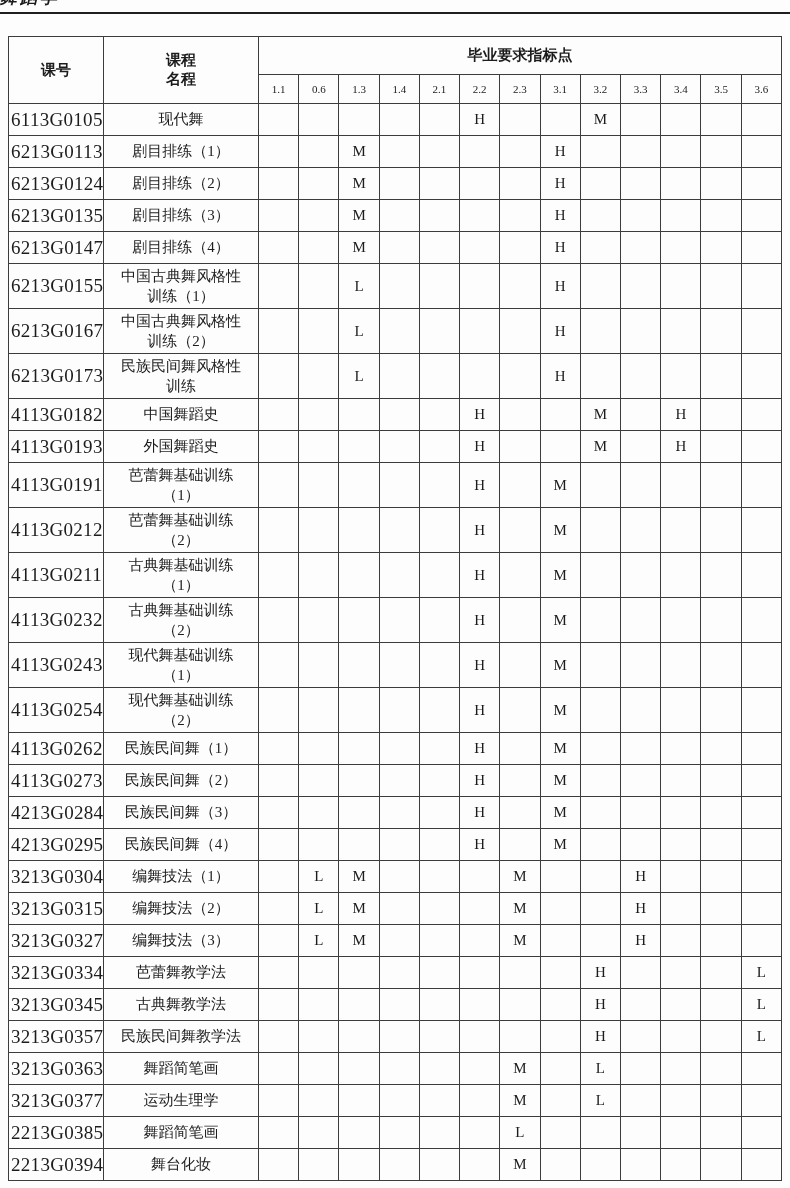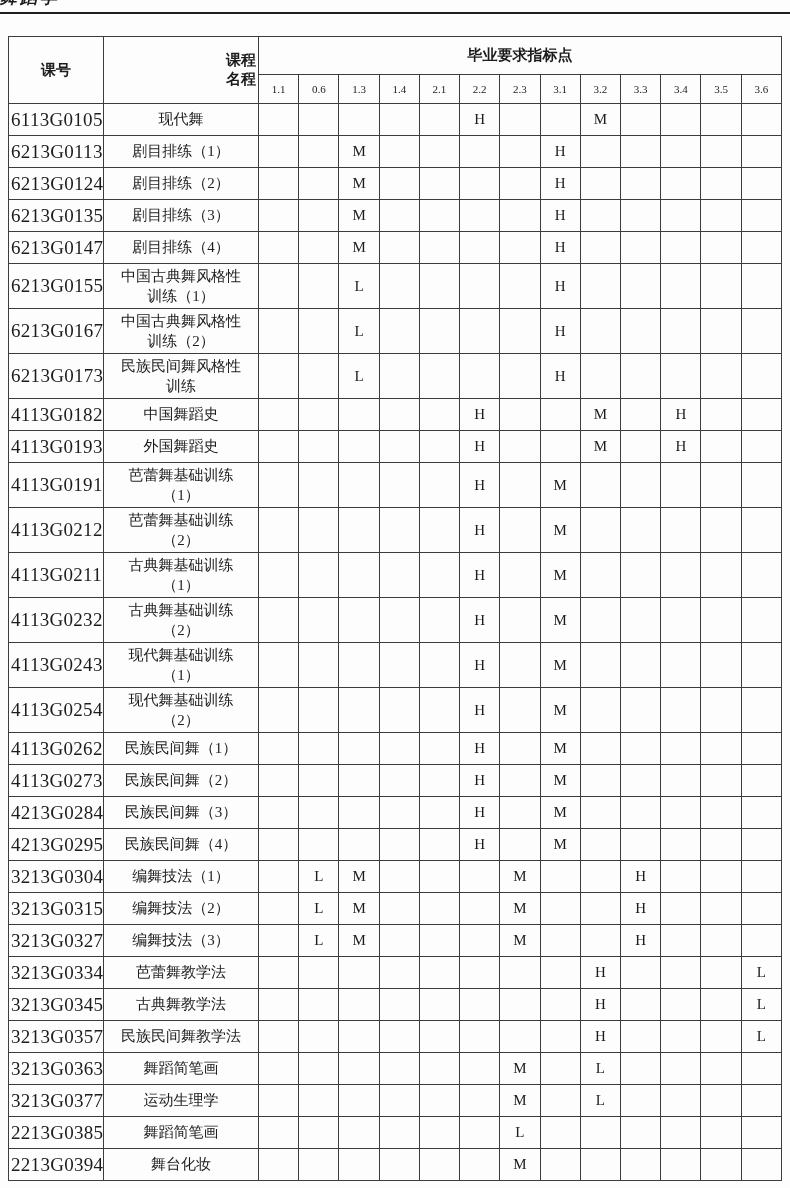--- a/index.html
+++ b/index.html
@@ -36,21 +36,21 @@
     padding:1px 2px;
     box-sizing:border-box;
     overflow:hidden;
   }
   thead th {
     font-family:"Liberation Sans","DejaVu Sans",sans-serif;
     font-weight:bold;
     font-size:15px;
   }
   th.code-col  { width:95px; }
-  th.name-col  { width:155px; white-space:pre-line; line-height:1.25;text-align:right; }
+  th.name-col  { width:155px; white-space:pre-line; line-height:1.25; }
   tr.group-row { height:38px; }
   tr.nums-row  { height:29px; }
   tr.nums-row th {
     font-family:"Liberation Serif","DejaVu Serif",serif;
     font-weight:normal;
     font-size:11px;
   }
   tbody tr { height:32px; }
   tbody tr.tall { height:45px;padding-left:20px; }
   td.code-cell { font-size:19px; letter-spacing:0.3px; }

